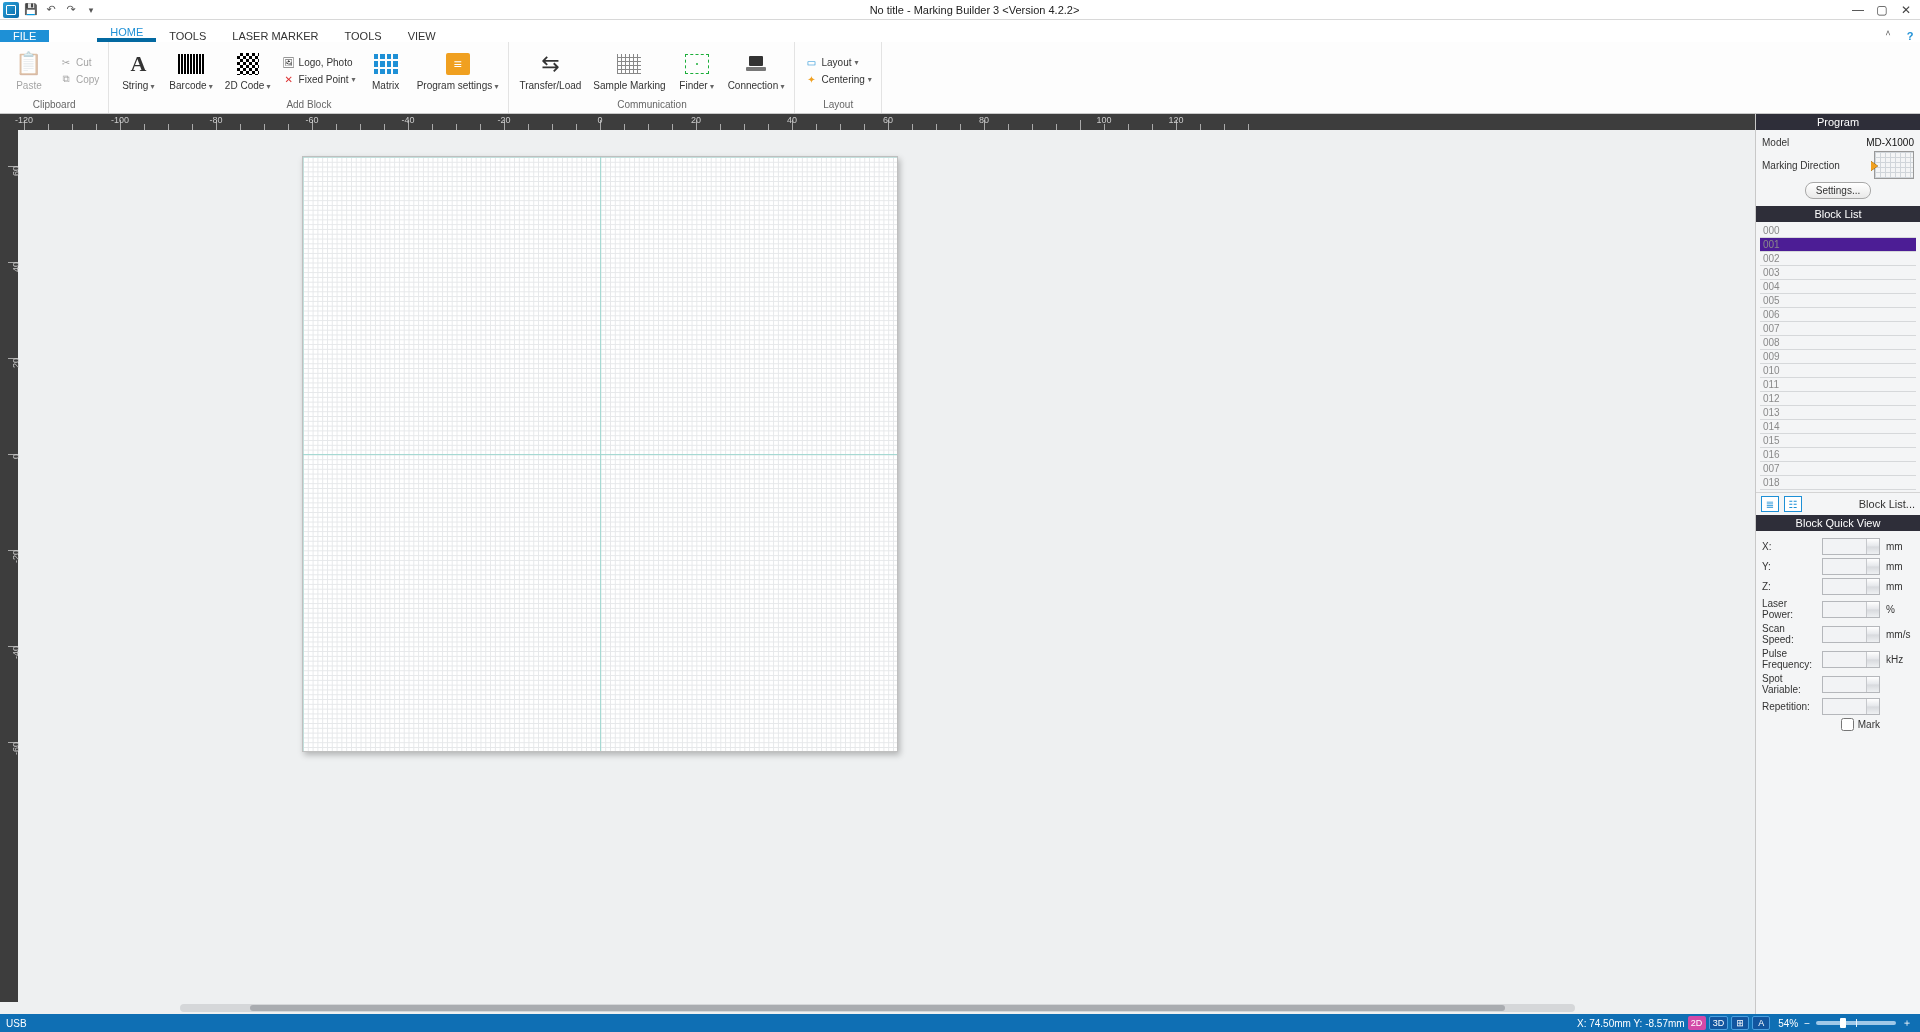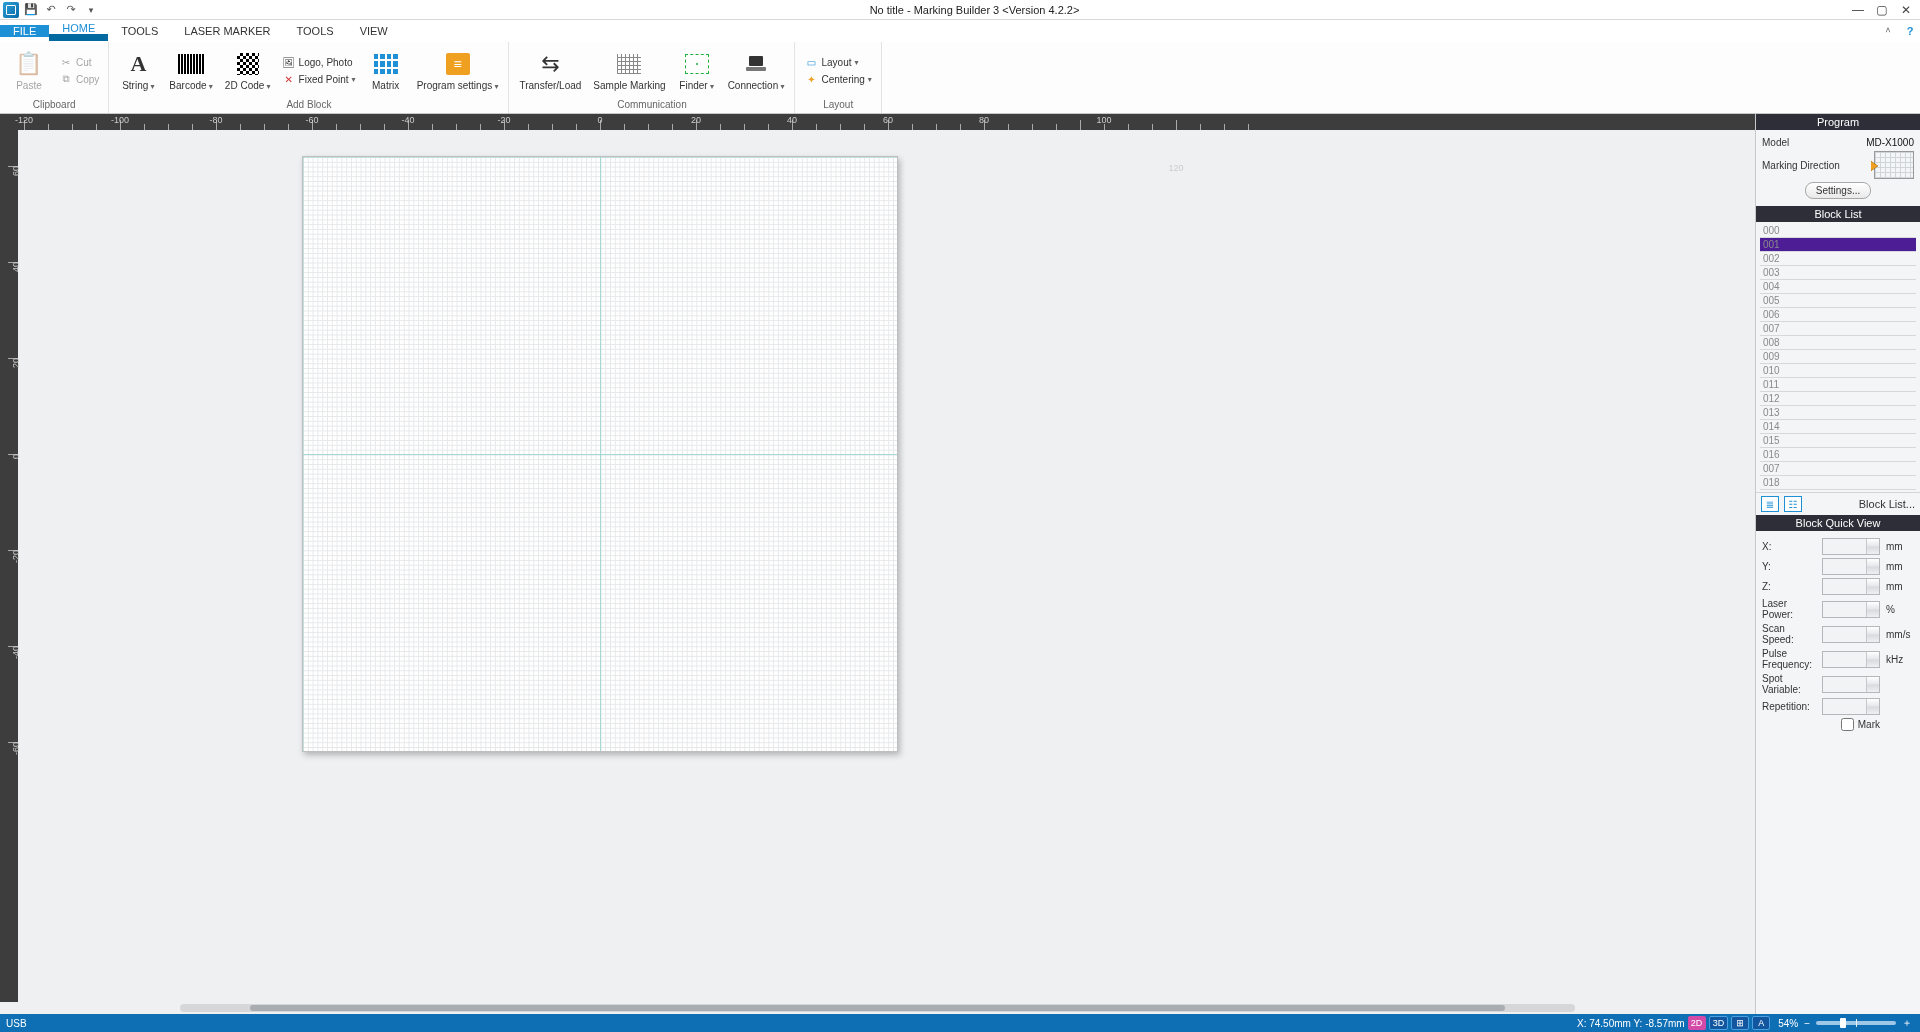--- a/index.html
+++ b/index.html
@@ -9,24 +9,24 @@
 .titlebar { height: 20px; background: #fff; display: flex; align-items: center; border-bottom: 1px solid #d8d8d8; }
 .titlebar .qat { display: flex; align-items: center; gap: 4px; padding-left: 3px; }
 .qat .qbtn { width: 16px; height: 16px; display: flex; align-items: center; justify-content: center; color: #555; cursor: pointer; }
 .qat .appicon { width: 16px; height: 16px; background: linear-gradient(135deg,#2aa0d8,#0a6aa8); border-radius: 2px; position: relative; }
 .qat .appicon::after{content:"";position:absolute;inset:3px;border:1px solid #fff;border-radius:1px;}
 .titlebar .title-text { flex: 1; text-align: center; color: #222; font-size: 11px; }
 .titlebar .wincontrols { display: flex; align-items: center; gap: 8px; padding-right: 6px; }
 .wincontrols span { width: 16px; height: 16px; display: flex; align-items: center; justify-content: center; color: #444; cursor: pointer; font-size: 12px; }
 
 
-.tabstrip { height: 22px; background: #fff; display: flex; align-items: center; }
+.tabstrip { height: 22px; background: #fff; display: flex; align-items: flex-end; }
 .tabstrip .tab { padding: 0 13px; display: flex; align-items: center; font-size: 11px; color: #333; cursor: pointer; }
 .tabstrip .tab.file { background: #1e90d6; color: #fff; font-weight: normal; }
-.tabstrip .tab.active { color: #1e90d6; border-bottom: 7px solid #0369a1; }
+.tabstrip .tab.active { color: #1e90d6; border-bottom: 4px solid #0369a1; margin-left: 48px; }
 .tabstrip .spacer { flex: 1; }
 .tabstrip .collapse { width: 24px; display: flex; align-items: center; justify-content: center; color: #555; cursor: pointer; }
 .tabstrip .help { width: 20px; display: flex; align-items: center; justify-content: center; color: #1e90d6; font-weight: bold; cursor: pointer; }
 
 
 .ribbon { height: 72px; background: #fdfdfd; border-bottom: 1px solid #c9c9c9; display: flex; }
 .group { border-right: 1px solid #e3e3e3; display: flex; flex-direction: column; }
 .group .gbody { flex: 1; display: flex; align-items: center; padding: 2px 6px; gap: 4px; }
 .group .glabel { height: 14px; text-align: center; font-size: 10px; color: #666; padding-bottom: 1px; }
 .bigbtn { display: flex; flex-direction: column; align-items: center; gap: 2px; padding: 2px 4px; cursor: pointer; min-width: 46px; }
@@ -326,21 +326,21 @@
         <div class="tl" style="left: 966px;">80</div>
         <div class="tick" style="left: 990px;"></div>
         <div class="tick" style="left: 1014px;"></div>
         <div class="tick" style="left: 1038px;"></div>
         <div class="tick big" style="left: 1062px;"></div>
         <div class="tl" style="left: 1086px;">100</div>
         <div class="tick" style="left: 1086px;"></div>
         <div class="tick" style="left: 1110px;"></div>
         <div class="tick" style="left: 1134px;"></div>
         <div class="tick big" style="left: 1158px;"></div>
-        <div class="tl" style="left: 1158px; margin-top: 48px;">120</div>
+        <div class="tl" style="left: 1158px;">120</div>
         <div class="tick" style="left: 1182px;"></div>
         <div class="tick" style="left: 1206px;"></div>
         <div class="tick" style="left: 1230px;"></div>
       </div>
     <div class="ruler-v" id="rulerV">
         <div class="tick big" style="top: 36px;"></div>
         <div class="tl" style="top: 36px;">60</div>
         <div class="tick big" style="top: 132px;"></div>
         <div class="tl" style="top: 132px;">40</div>
         <div class="tick big" style="top: 228px;"></div>

